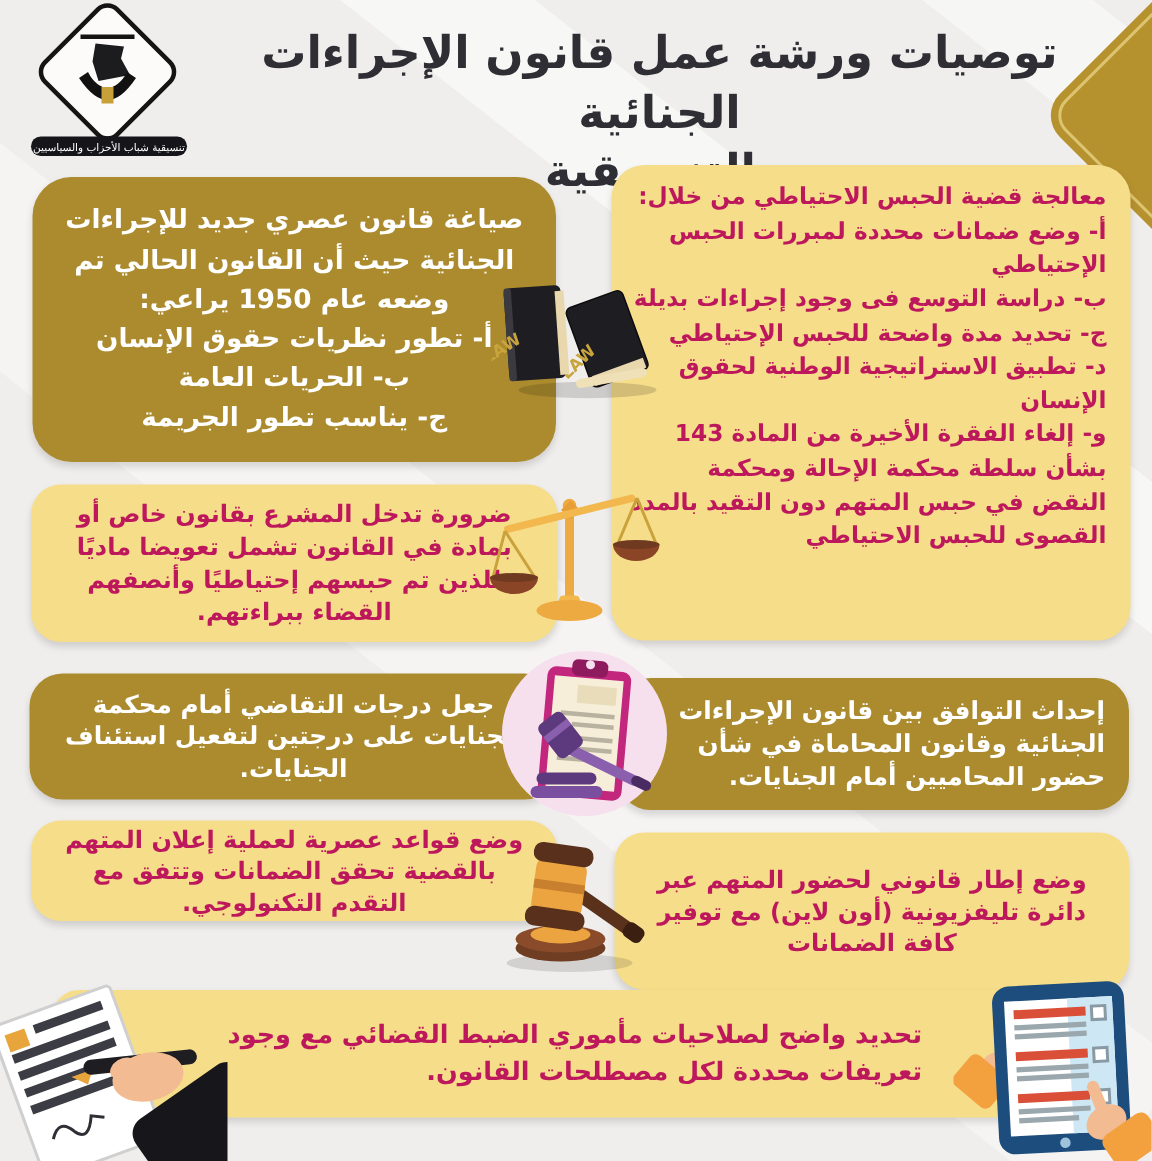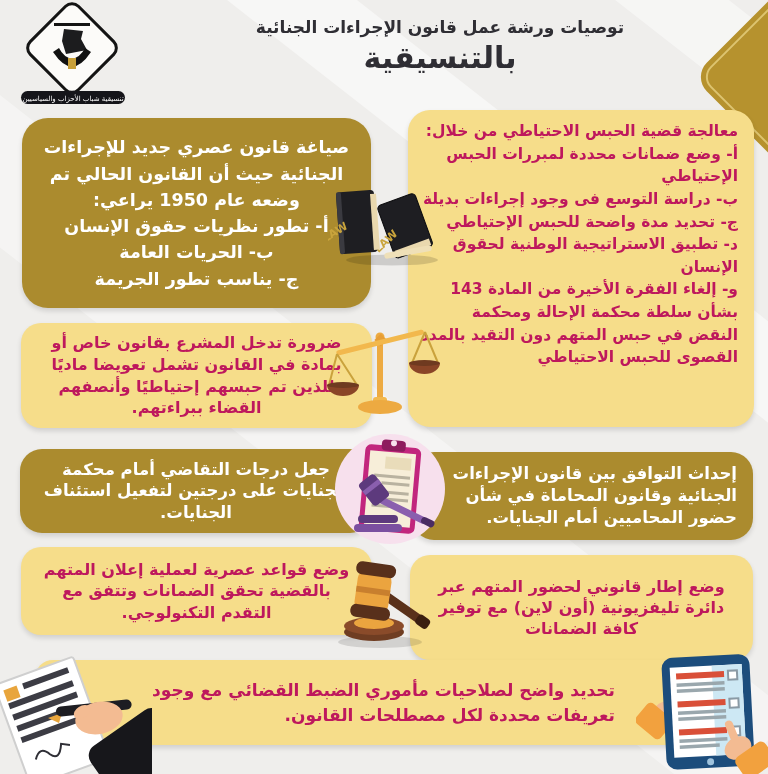--- a/index.html
+++ b/index.html
@@ -9,38 +9,38 @@
   .s1{width:1200px;height:80px;transform:rotate(38deg);top:60px;left:-180px;}
   .s2{width:1200px;height:120px;transform:rotate(38deg);top:330px;left:-320px;background:rgba(255,255,255,.38);}
   .s3{width:1200px;height:70px;transform:rotate(38deg);top:-60px;left:40px;background:rgba(255,255,255,.45);}
 
   .gold-diamond{position:absolute;left:722px;top:6px;width:142px;height:142px;
       background:#b6922e;border-radius:20px;transform:rotate(45deg);}
   .gold-diamond::after{content:"";position:absolute;inset:5px;border:2px solid #ddc470;border-radius:15px;}
 
   .title{position:absolute;left:150px;top:16px;width:580px;text-align:center;
       color:#2f2e34;font-weight:bold;line-height:1.32;}
-  .title .l1{font-size:17px;}
+  .title .l1{font-size:30px;}
   .title .l2{font-size:30px;}
 
   .logo{position:absolute;left:14px;top:2px;}
 
   .block{position:absolute;box-sizing:border-box;display:flex;align-items:center;justify-content:center;
       box-shadow:0 3px 5px rgba(0,0,0,.13);}
   .block .txt{white-space:pre-line;font-weight:bold;width:100%;}
   .dark{background:#ab8b2e;color:#ffffff;}
   .light{background:#f6dd8a;color:#be185d;}
 
   .bl1{left:22px;top:118px;width:349px;height:190px;border-radius:26px;padding:10px 16px;}
   .bl1 .txt{font-size:17.5px;line-height:1.5;text-align:center;}
   .bl2{left:21px;top:323px;width:351px;height:105px;border-radius:20px;padding:8px 16px;}
   .bl2 .txt{font-size:16px;line-height:1.35;text-align:center;}
   .bl3{left:20px;top:449px;width:352px;height:84px;border-radius:22px;padding:6px 18px;}
   .bl3 .txt{font-size:16.5px;line-height:1.3;text-align:center;}
-  .bl4{left:21px;top:547px;width:351px;height:88px;border-radius:20px;padding:6px 20px;}
+  .bl4{left:21px;top:547px;width:351px;height:67px;border-radius:20px;padding:6px 20px;}
   .bl4 .txt{font-size:16px;line-height:1.32;text-align:center;}
 
   .br1{left:408px;top:110px;width:346px;height:317px;border-radius:22px;padding:10px 16px 8px 12px;align-items:flex-start;}
   .br1 .txt{font-size:15.5px;line-height:1.46;text-align:right;}
   .br2{left:412px;top:452px;width:341px;height:88px;border-radius:22px;padding:6px 16px;}
   .br2 .txt{font-size:16.5px;line-height:1.32;text-align:right;}
   .br3{left:410px;top:555px;width:343px;height:105px;border-radius:20px;padding:6px 16px;}
   .br3 .txt{font-size:16px;line-height:1.32;text-align:center;}
 
   .bb{left:35px;top:660px;width:690px;height:85px;border-radius:18px;padding:6px 110px;}

